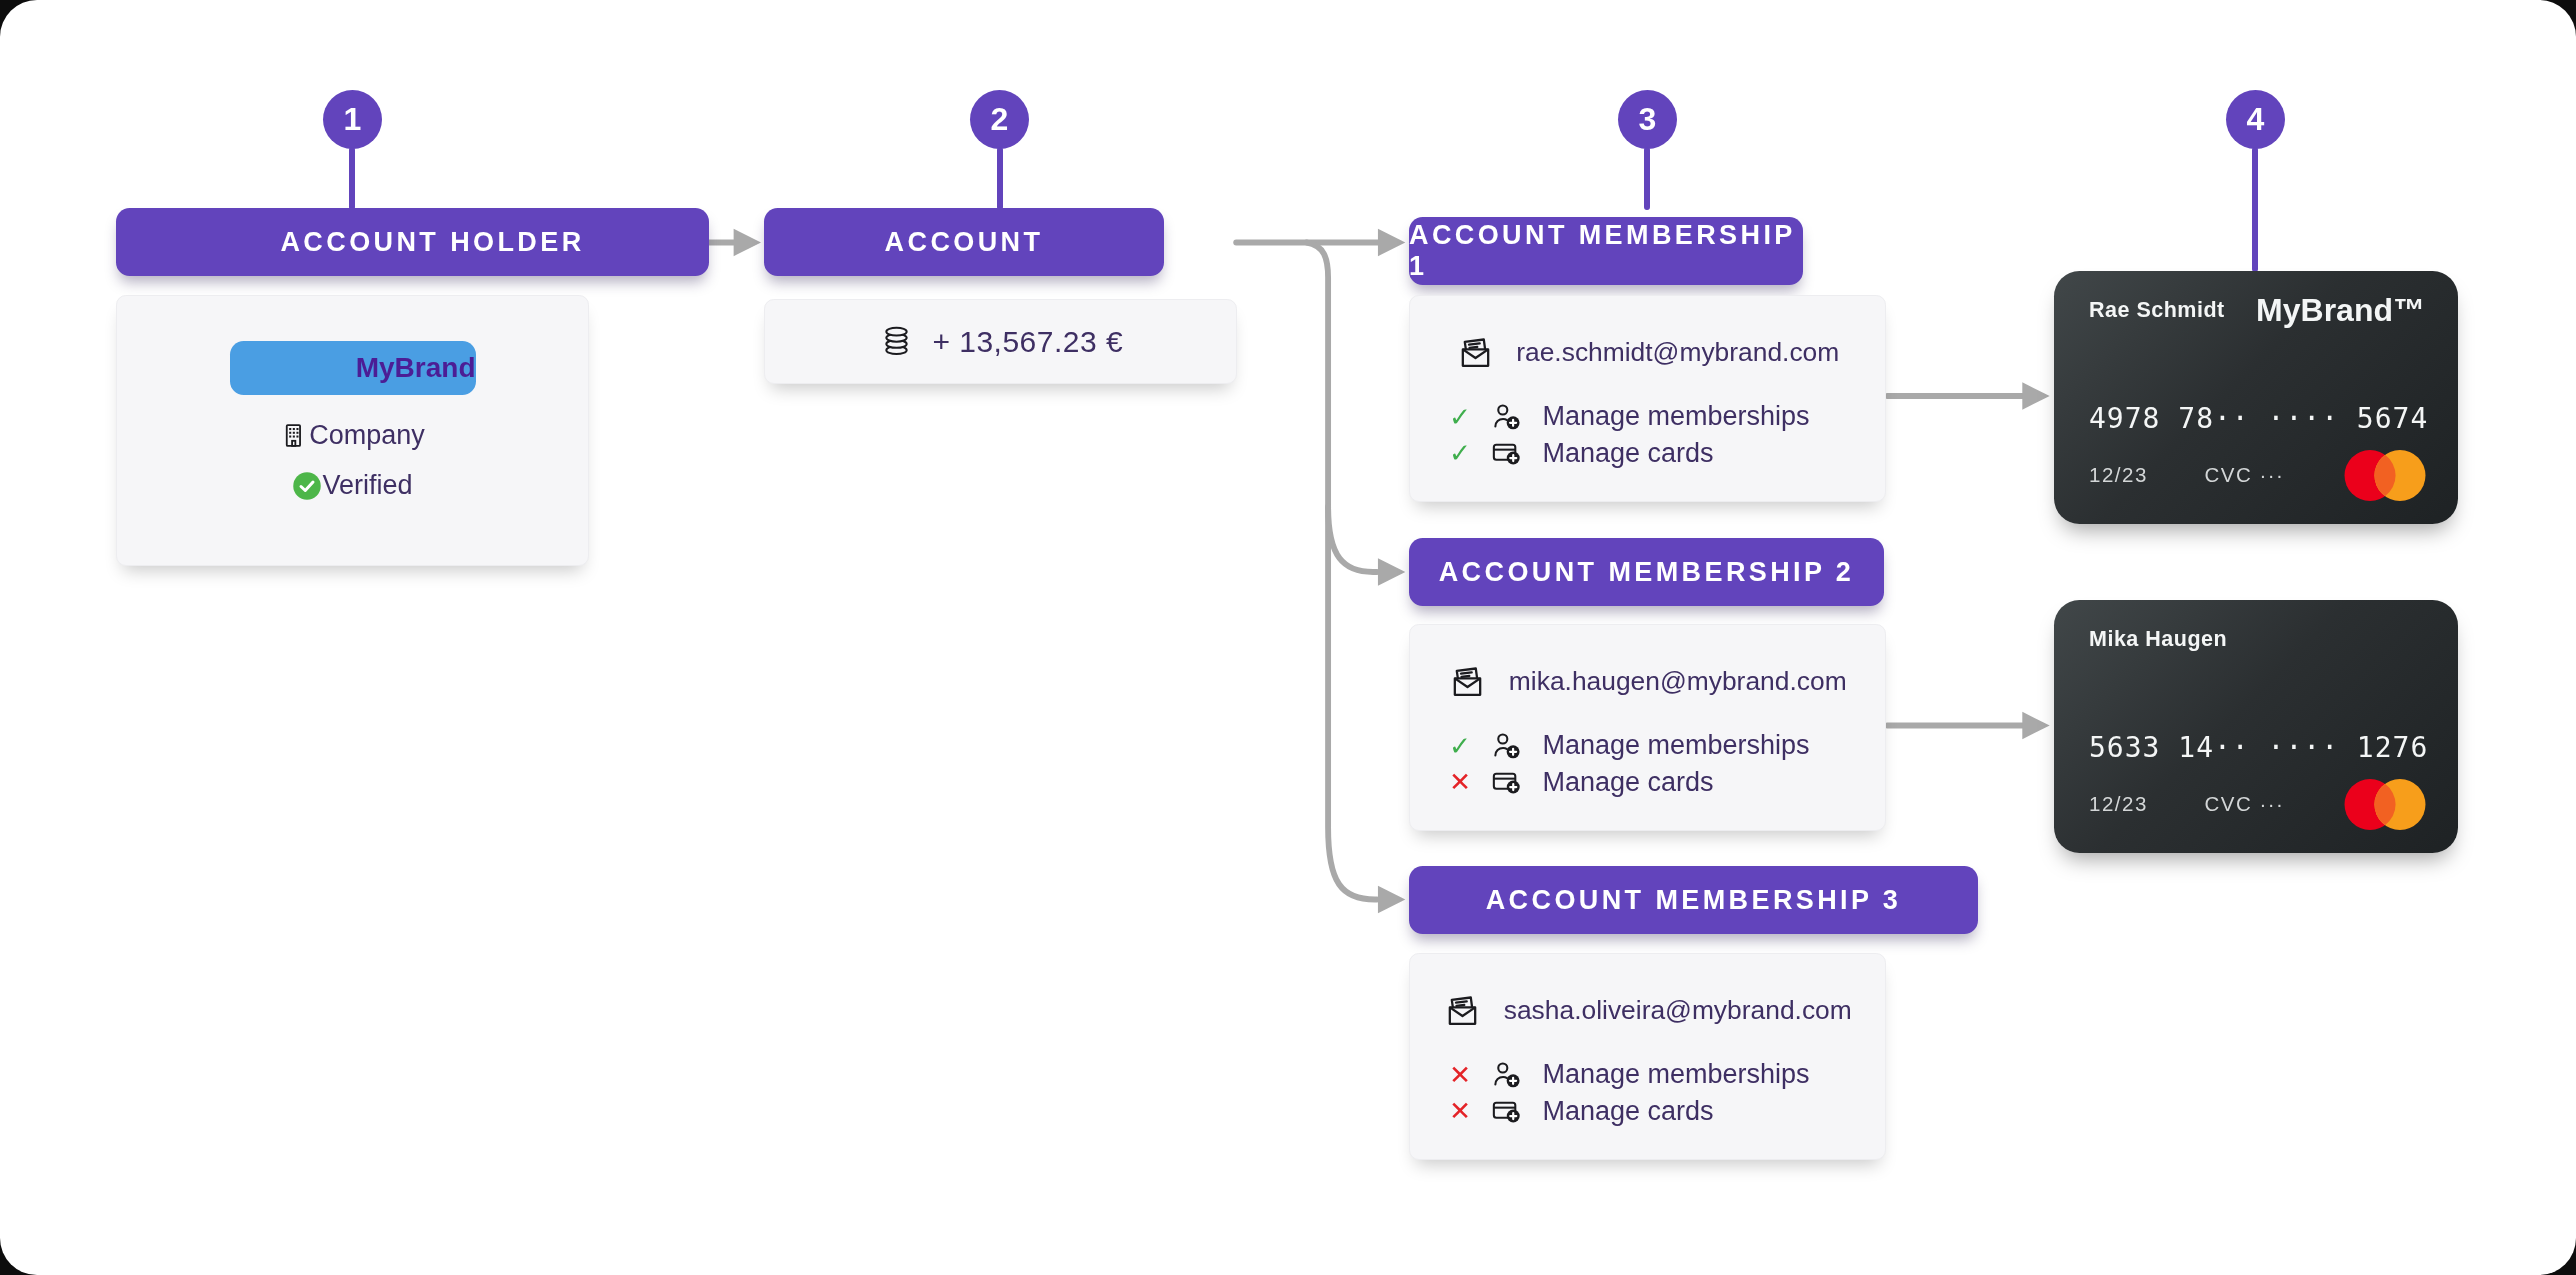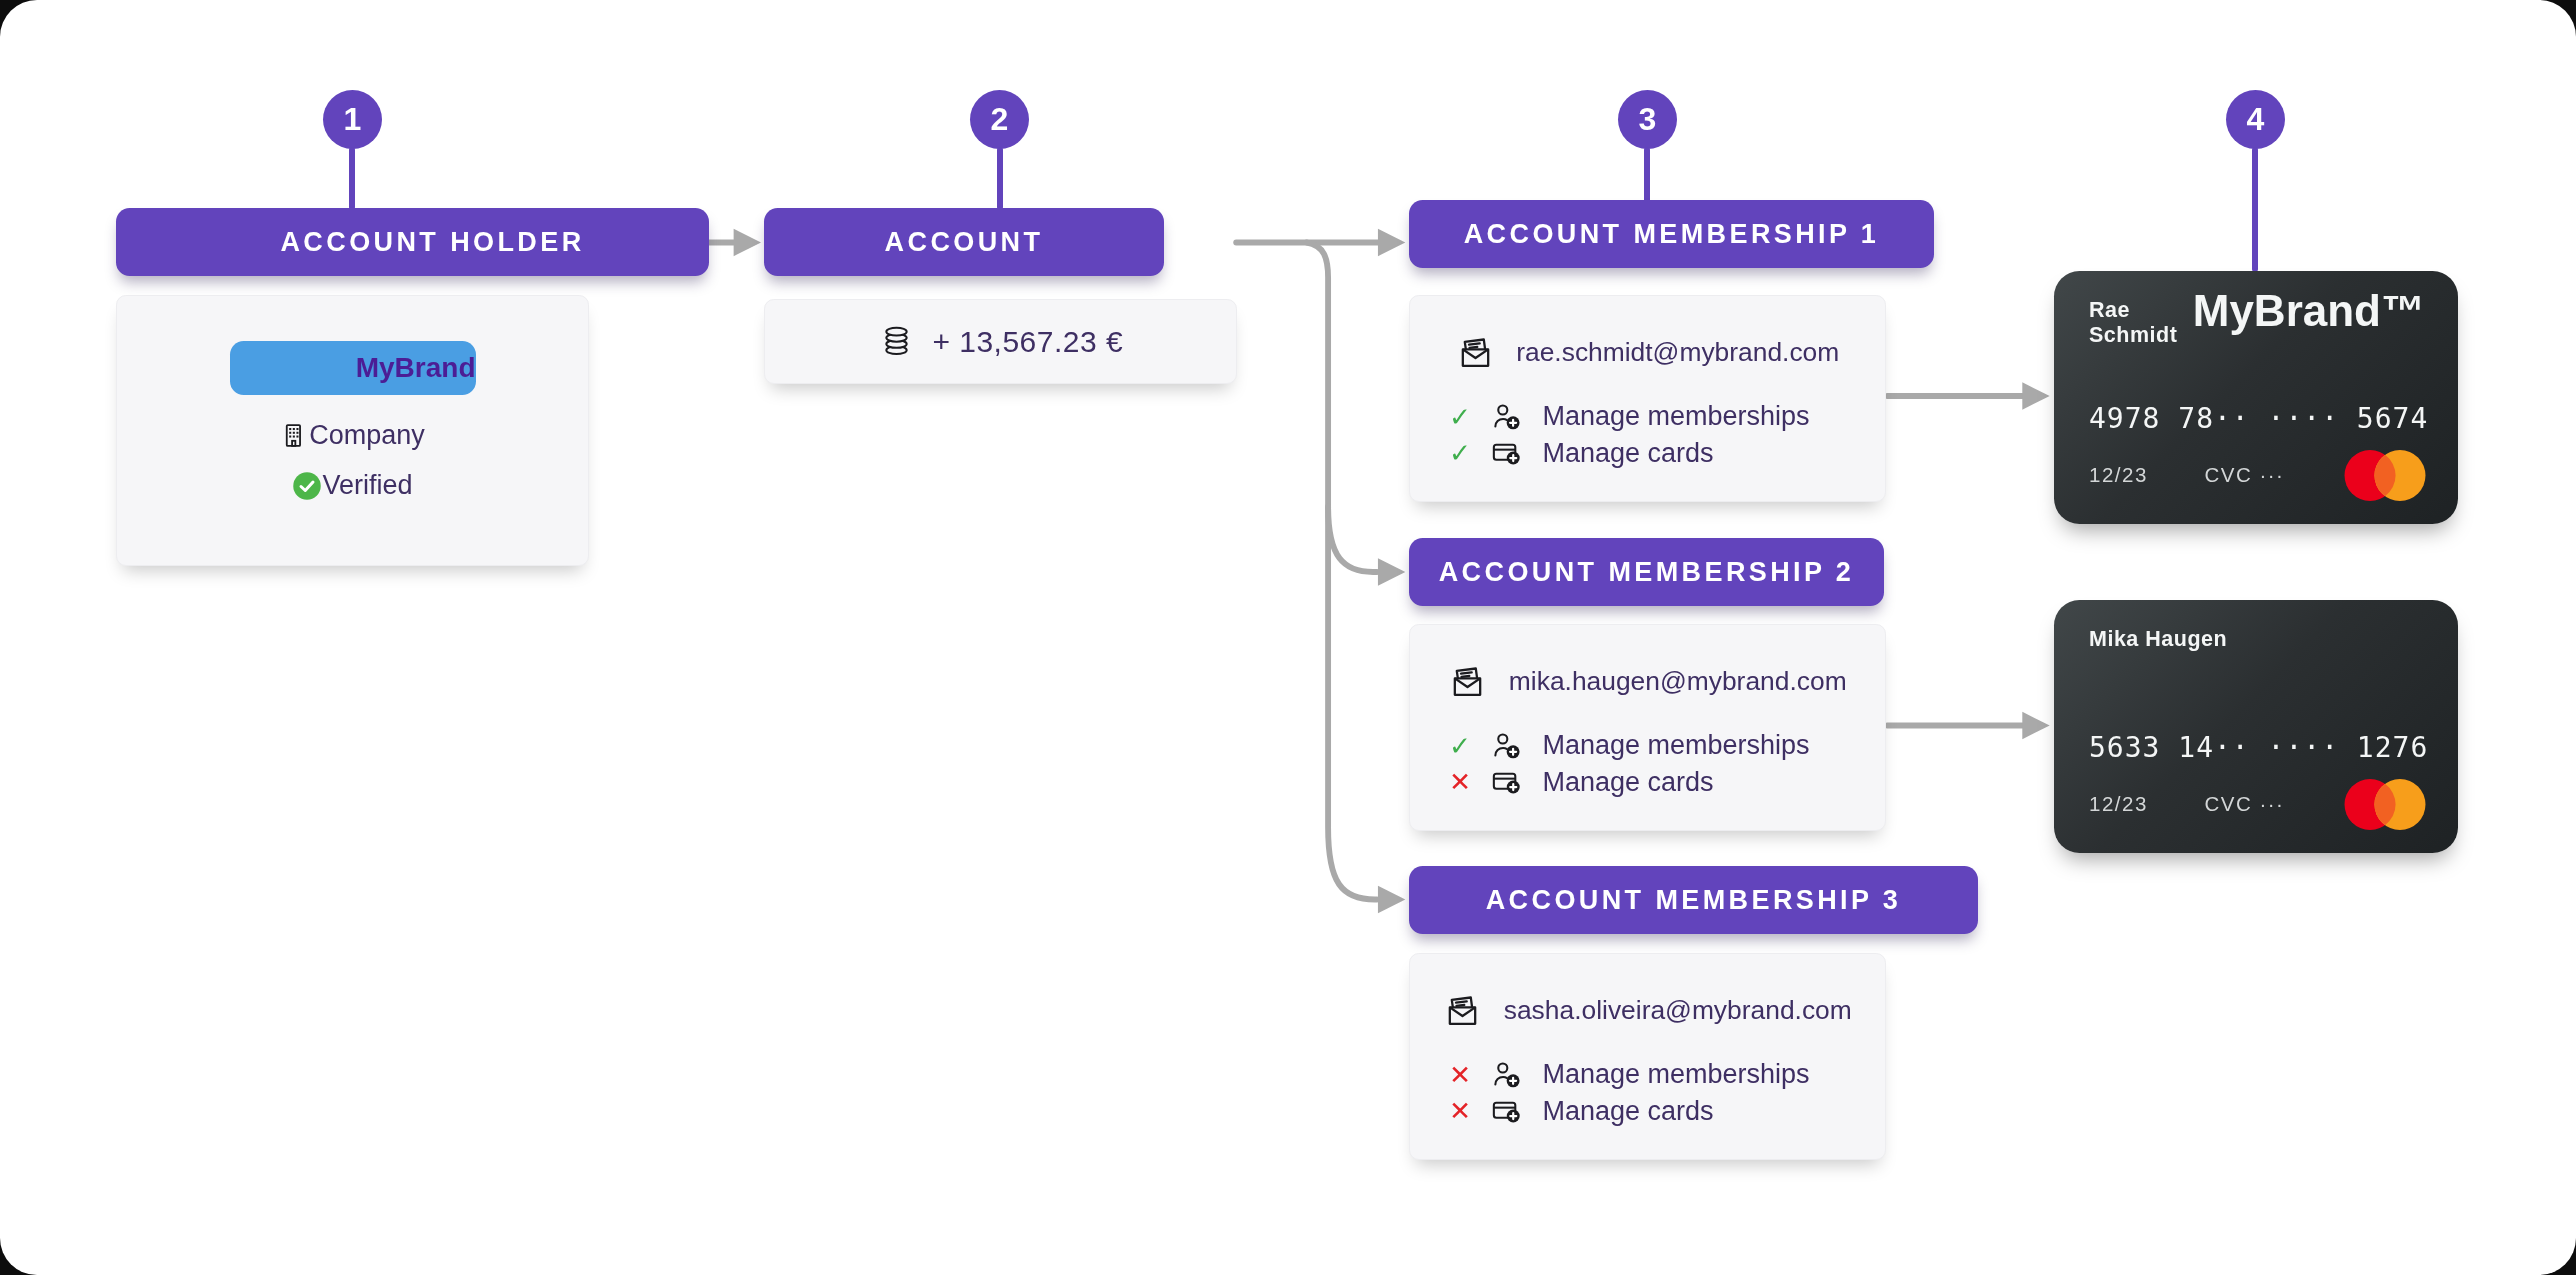--- a/index.html
+++ b/index.html
@@ -63,21 +63,21 @@
   .bank{
     position:absolute;width:404px;height:253px;border-radius:25.4px;
     background:linear-gradient(135deg,#414749 0%,#2b2f31 45%,#1e2224 100%);
     box-shadow:0 13.7px 21.5px -7.8px rgba(0,0,0,.35);color:#f4f6f6;
   }
   .bank-top{
     position:absolute;left:35px;right:33px;top:27px;
     display:flex;align-items:flex-start;justify-content:space-between;
   }
   .bank-name{font-size:21.5px;font-weight:bold;letter-spacing:0.5px;}
-  .bank-brand{font-size:44px;font-weight:bold;line-height:25.4px;}
+  .bank-brand{font-size:32px;font-weight:bold;line-height:25.4px;}
   .bank-num{
     position:absolute;left:35px;right:33px;top:131px;
     font-family:"DejaVu Sans Mono",monospace;font-size:28px;letter-spacing:1px;
     white-space:nowrap;color:#f4f6f6;
   }
   .bank-bottom{
     position:absolute;left:35px;right:29px;bottom:21.5px;height:55px;
     display:flex;align-items:center;justify-content:space-between;
   }
   .bank-exp,.bank-cvc{font-size:20.5px;letter-spacing:1.5px;color:#d3d6d7;}
@@ -164,21 +164,21 @@
           <ellipse cx="12" cy="17.6" rx="6.6" ry="2.5"></ellipse>
           <ellipse cx="12" cy="13.6" rx="6.6" ry="2.5"></ellipse>
           <ellipse cx="12" cy="9.6" rx="6.6" ry="2.5"></ellipse>
           <ellipse cx="12" cy="5.6" rx="6.6" ry="2.5"></ellipse>
         </svg>
       </span>
       <span>+ 13,567.23 €</span>
     </div>
   </div>
 
-  <div class="hdr" style="left:1409px;top:200px;width:525px;">
+  <div class="hdr" style="left:1409px;top:217px;width:394px;">
     <span>ACCOUNT MEMBERSHIP 1</span>
   </div>
   <div class="lightcard" style="left:1409px;top:295px;width:475px;height:205px;">
     <div class="email-row">
       <span class="icon">
         <svg width="39" height="39" viewBox="0 0 24 24" fill="none" stroke="#1b1b1f" stroke-width="1.4" stroke-linejoin="round">
           <path d="M6.3 11.6 L5.4 5.5 L17.1 4 L17.9 9.9" fill="#f6f6f8"></path>
           <path d="M8 7.2 L14.6 6.4 M8.3 9.2 L13.1 8.6" stroke-linecap="round"></path>
           <path d="M4.2 10.1 L19.8 10.1 L19.8 20.2 L4.2 20.2 Z" fill="#f6f6f8"></path>
           <path d="M4.2 10.1 L12 15.4 L19.8 10.1"></path>

